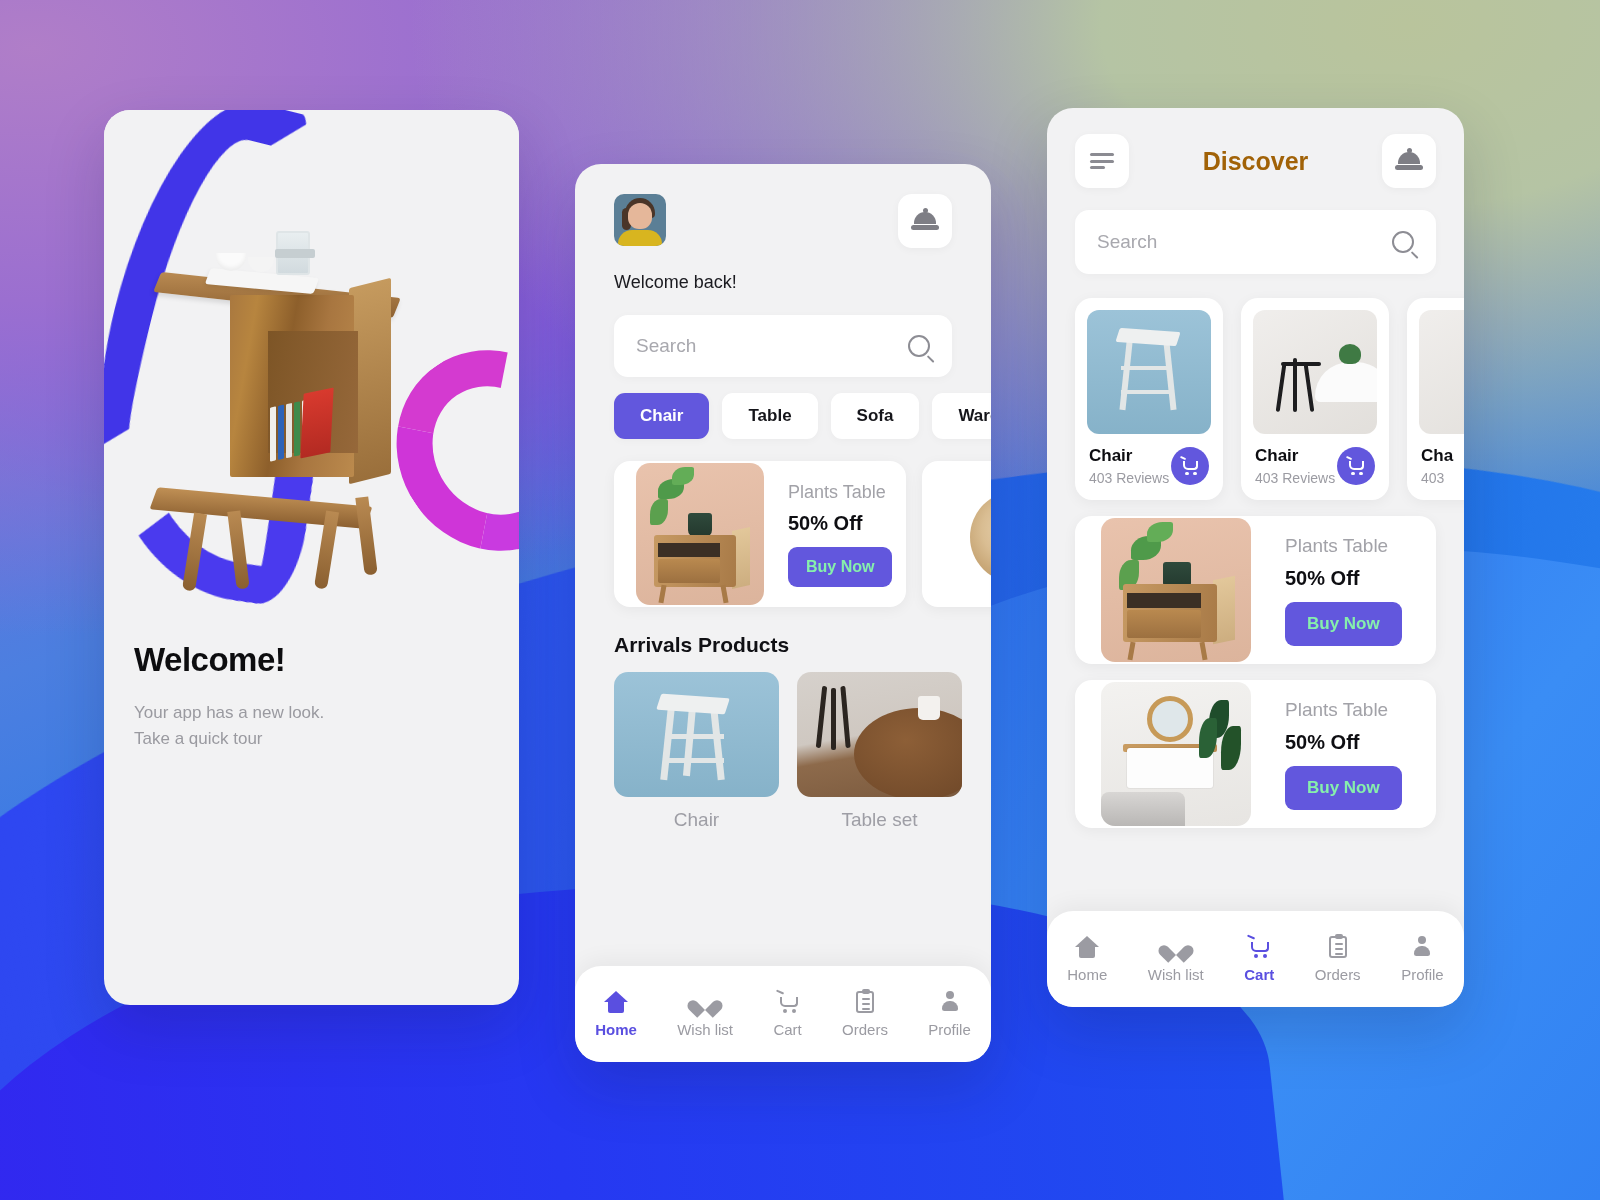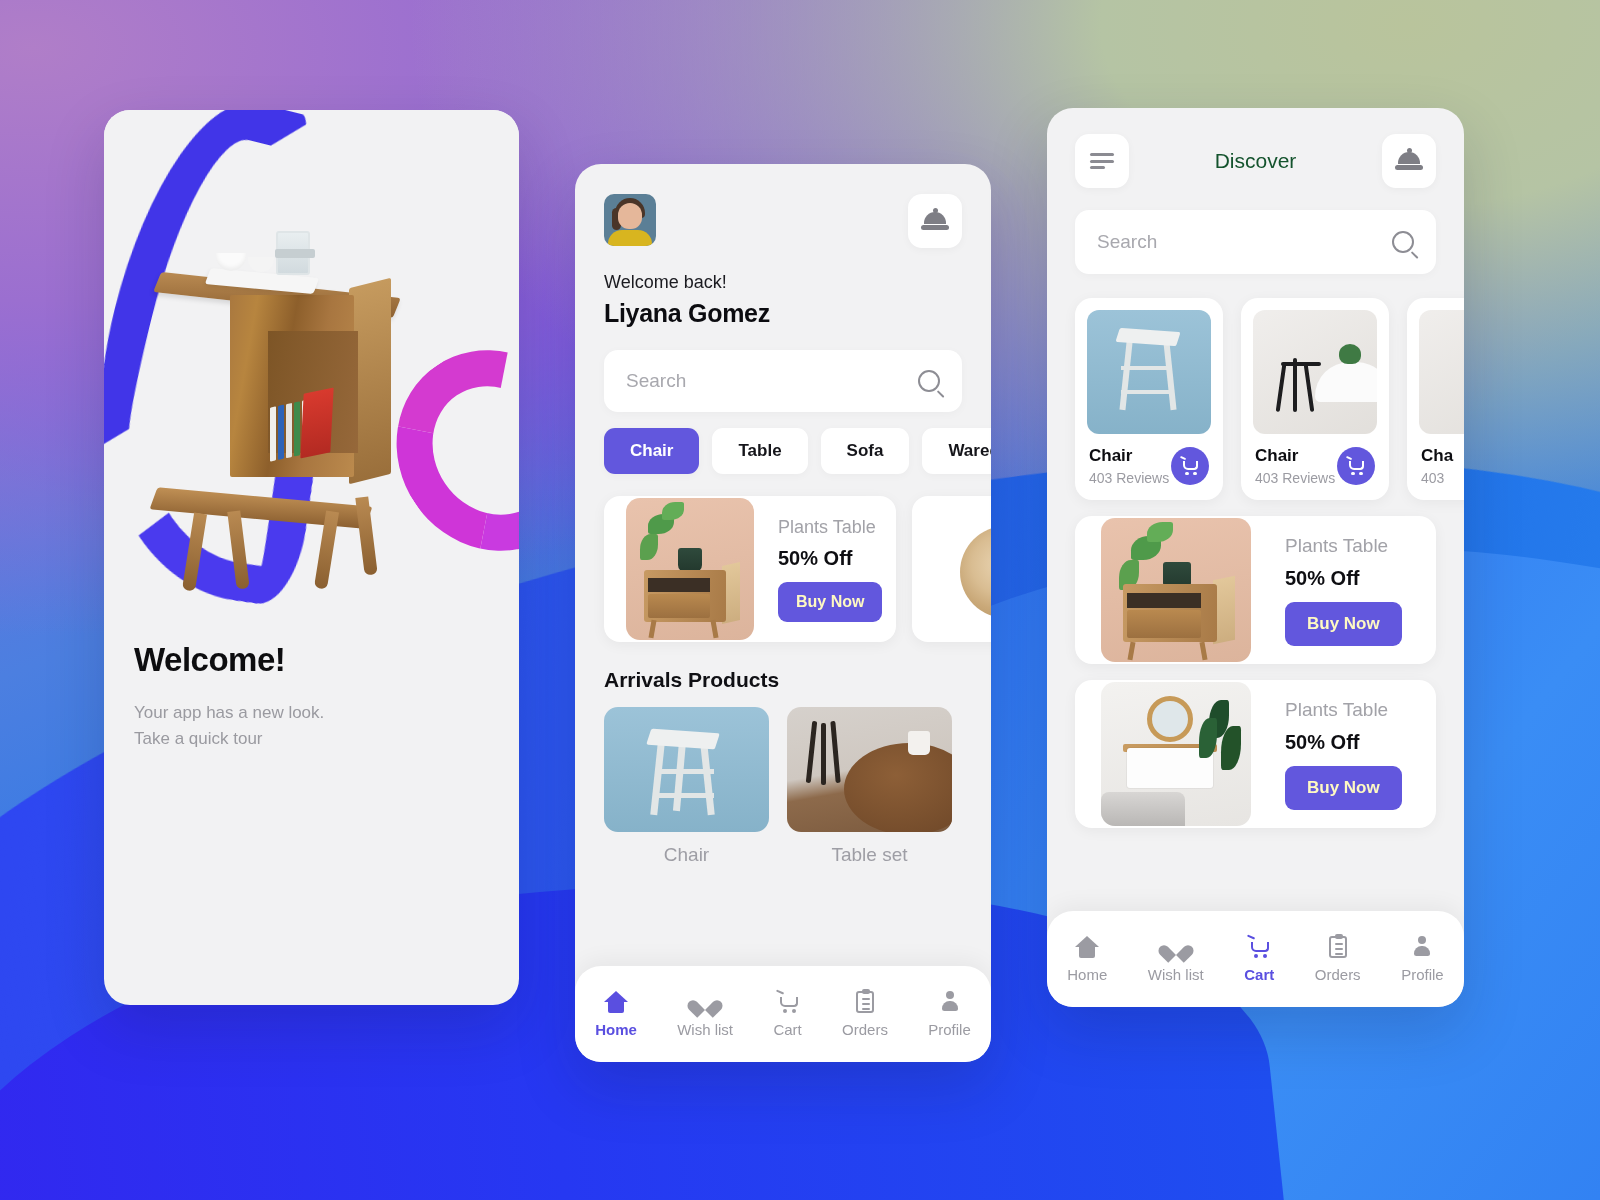--- a/index.html
+++ b/index.html
@@ -152,21 +152,21 @@
     background: transparent; font-family: inherit;
   }
   .search-bar input::placeholder { color: #a8a8ae; }
   .mag { width: 22px; height: 22px; border: 2.4px solid #8d8d94; border-radius: 50%; position: relative; flex:none; }
   .mag::after { content: ""; position: absolute; right: -7px; bottom: -5px; width: 9px; height: 2.4px;
     background: #8d8d94; transform: rotate(45deg); border-radius: 2px; }
 
   .sec-title { font-size: 21px; font-weight: 700; color: #101014; }
 
   .buy-btn {
-    background: #6257dd; color: #fef9c3; border: none; border-radius: 9px;
+    background: #6257dd; color: #86efac; border: none; border-radius: 9px;
     font-size: 16px; font-weight: 700; padding: 11px 18px; font-family: inherit; cursor: pointer;
   }
 
   
   .nav {
     position: absolute; left: 0; right: 0; bottom: 0; height: 96px; background: #fff;
     border-radius: 26px 26px 26px 26px;
     display: flex; align-items: center; justify-content: space-around;
     box-shadow: 0 -6px 22px rgba(0,0,0,0.05);
   }
@@ -199,21 +199,21 @@
   .ic-clip::before { content:""; position:absolute; left:4px; top:-4px; width:8px; height:5px;
     background: var(--c); border-radius:2px; }
   .ic-clip .ln { position:absolute; left:4px; width:8px; height:2px; background:var(--c); border-radius:1px; }
   .ic-person { position:absolute; left:5px; top:1px; width:16px; height:21px; }
   .ic-person::before { content:""; position:absolute; left:4px; top:0; width:8px; height:8px;
     background:var(--c); border-radius:50%; }
   .ic-person::after { content:""; position:absolute; left:0; top:10px; width:16px; height:10px;
     background:var(--c); border-radius: 9px 9px 3px 3px; }
 
   
-  .s2 { padding: 30px 29px 0; position: relative; height: 100%; }
+  .s2 { padding: 30px 39px 0; position: relative; height: 100%; }
   .s2-top { display: flex; justify-content: space-between; align-items: flex-start; }
   .avatar { width: 52px; height: 52px; border-radius: 10px; overflow: hidden;
     background: #5b7f96; position: relative; flex:none; }
   .av-face { position:absolute; left:14px; top:9px; width:24px; height:26px;
     background:#e5b79a; border-radius: 12px 12px 11px 11px; }
   .av-hair { position:absolute; left:11px; top:4px; width:30px; height:20px;
     background:#4a3528; border-radius: 15px 15px 4px 4px; }
   .av-hair::after { content:""; position:absolute; left:-3px; top:10px; width:9px; height:22px;
     background:#4a3528; border-radius:6px; }
   .av-body { position:absolute; left:4px; bottom:0; width:44px; height:16px;
@@ -275,21 +275,21 @@
   .ti-tableset .round { position:absolute; right:-22px; top:36px; width:130px; height:92px;
     background: radial-gradient(ellipse at 40% 35%, #8d5f37, #6b4527); border-radius:50%; }
   .ti-tableset .chair { position:absolute; left:22px; top:14px; width:52px; height:84px; }
   .ti-tableset .chair i { position:absolute; width:5px; height:62px; background:#2b2520; border-radius:2px; }
   .ti-tableset .cup { position:absolute; right:22px; top:24px; width:22px; height:24px;
     background:#f3f1ee; border-radius: 3px 3px 5px 5px; }
 
   
   .s3 { padding: 26px 28px 0; position: relative; height: 100%; }
   .s3-top { display:flex; align-items:center; justify-content: space-between; }
-  .s3-title { font-size: 21px; font-weight: 400; color:#14532d; }
+  .s3-title { font-size: 25px; font-weight: 700; color:#a16207; }
   .s3 .search-bar { margin-top: 22px; height: 64px; }
   .cards-row { display:flex; gap: 18px; margin-top: 24px; }
   .p-card { background:#fff; border-radius: 17px; padding: 12px 12px 14px; width: 148px; flex:none;
     box-shadow: 0 3px 14px rgba(0,0,0,0.05); }
   .p-img { width: 124px; height: 124px; border-radius: 12px; overflow:hidden; position:relative; margin:0 auto; }
   .p-foot { display:flex; align-items:center; justify-content: space-between; margin-top: 12px; padding: 0 2px; }
   .p-name { font-size: 17px; font-weight: 700; color:#0d0d11; }
   .p-rev { font-size: 14px; color:#9b9ba2; margin-top: 4px; }
   .cart-fab { width: 38px; height: 38px; border-radius:50%; background:#6257dd; flex:none;
     display:flex; align-items:center; justify-content:center; border:none; cursor:pointer; }
@@ -386,21 +386,20 @@
       </div>
       <button class="icon-btn">
         <span class="bell">
           <i class="knob"></i>
             <i class="dome"></i>
             <i class="base"></i>
         </span>
       </button>
     </div>
     <div class="welcome">Welcome back!</div>
-    <div class="uname">Liyana Gomez</div>
 
     <div class="search-bar">
       <input placeholder="Search" style="">
       <span class="mag"></span>
     </div>
 
     <div class="chips">
       <button class="chip on">Chair</button>
       <button class="chip">Table</button>
       <button class="chip">Sofa</button>

